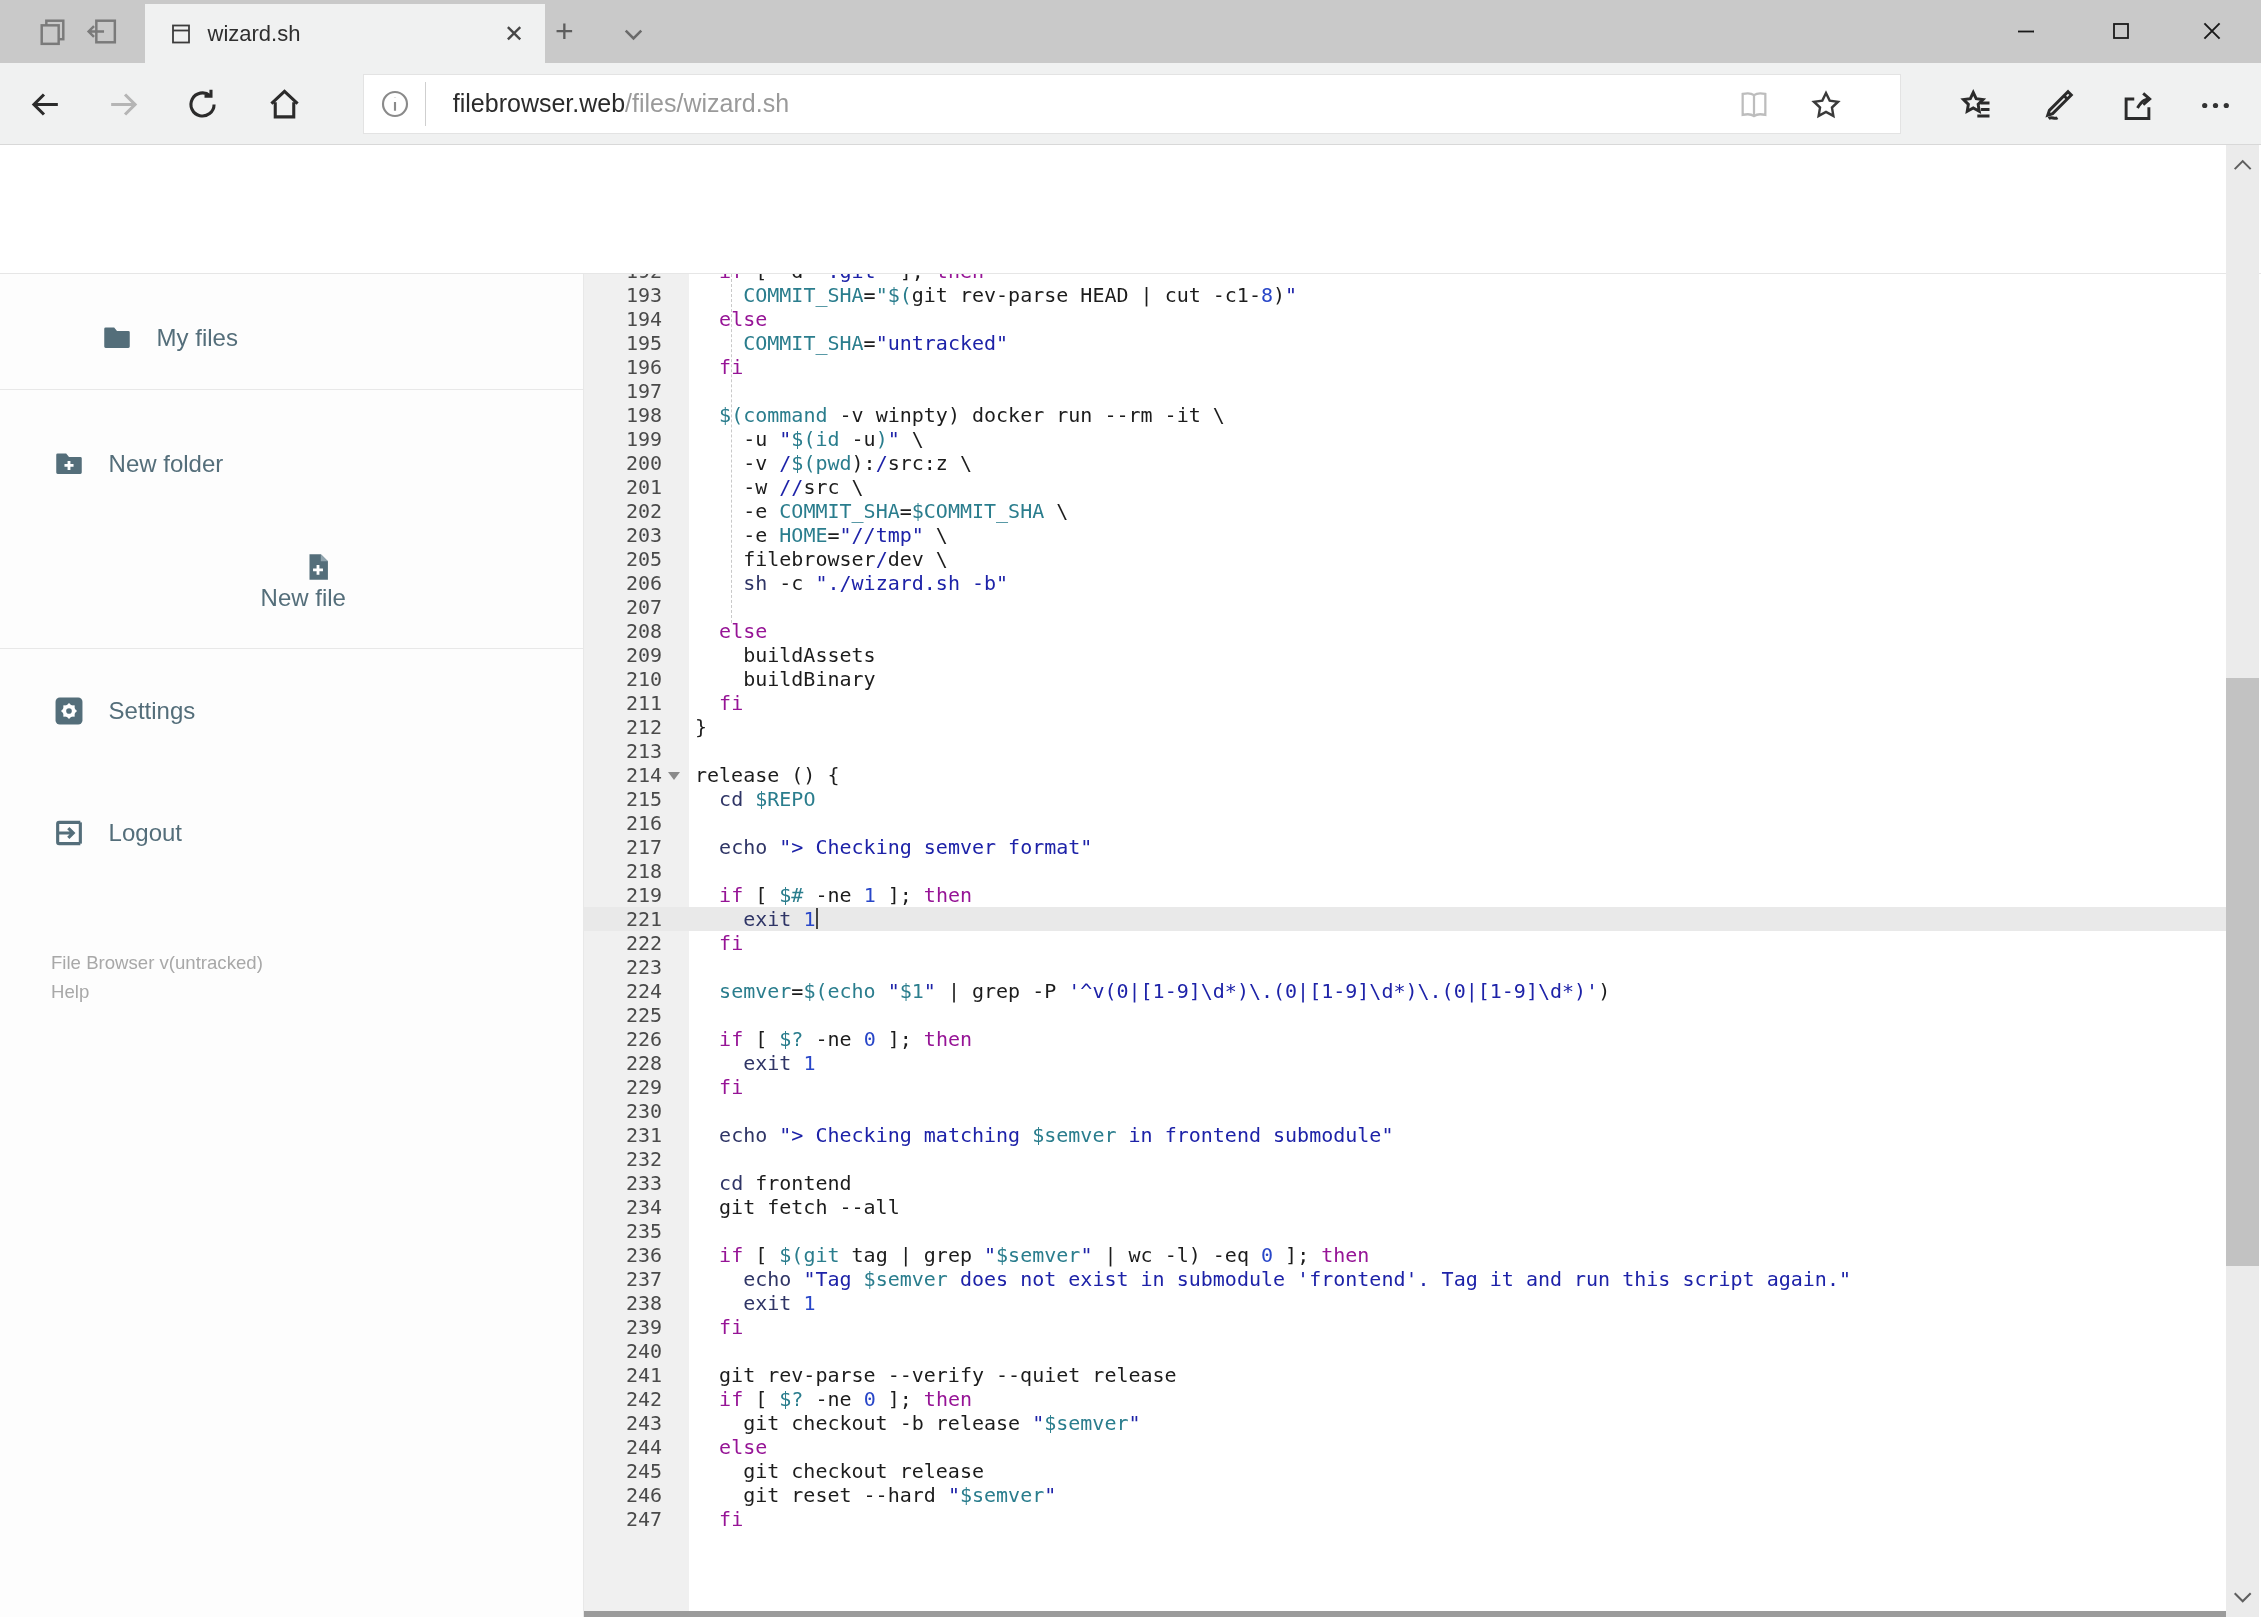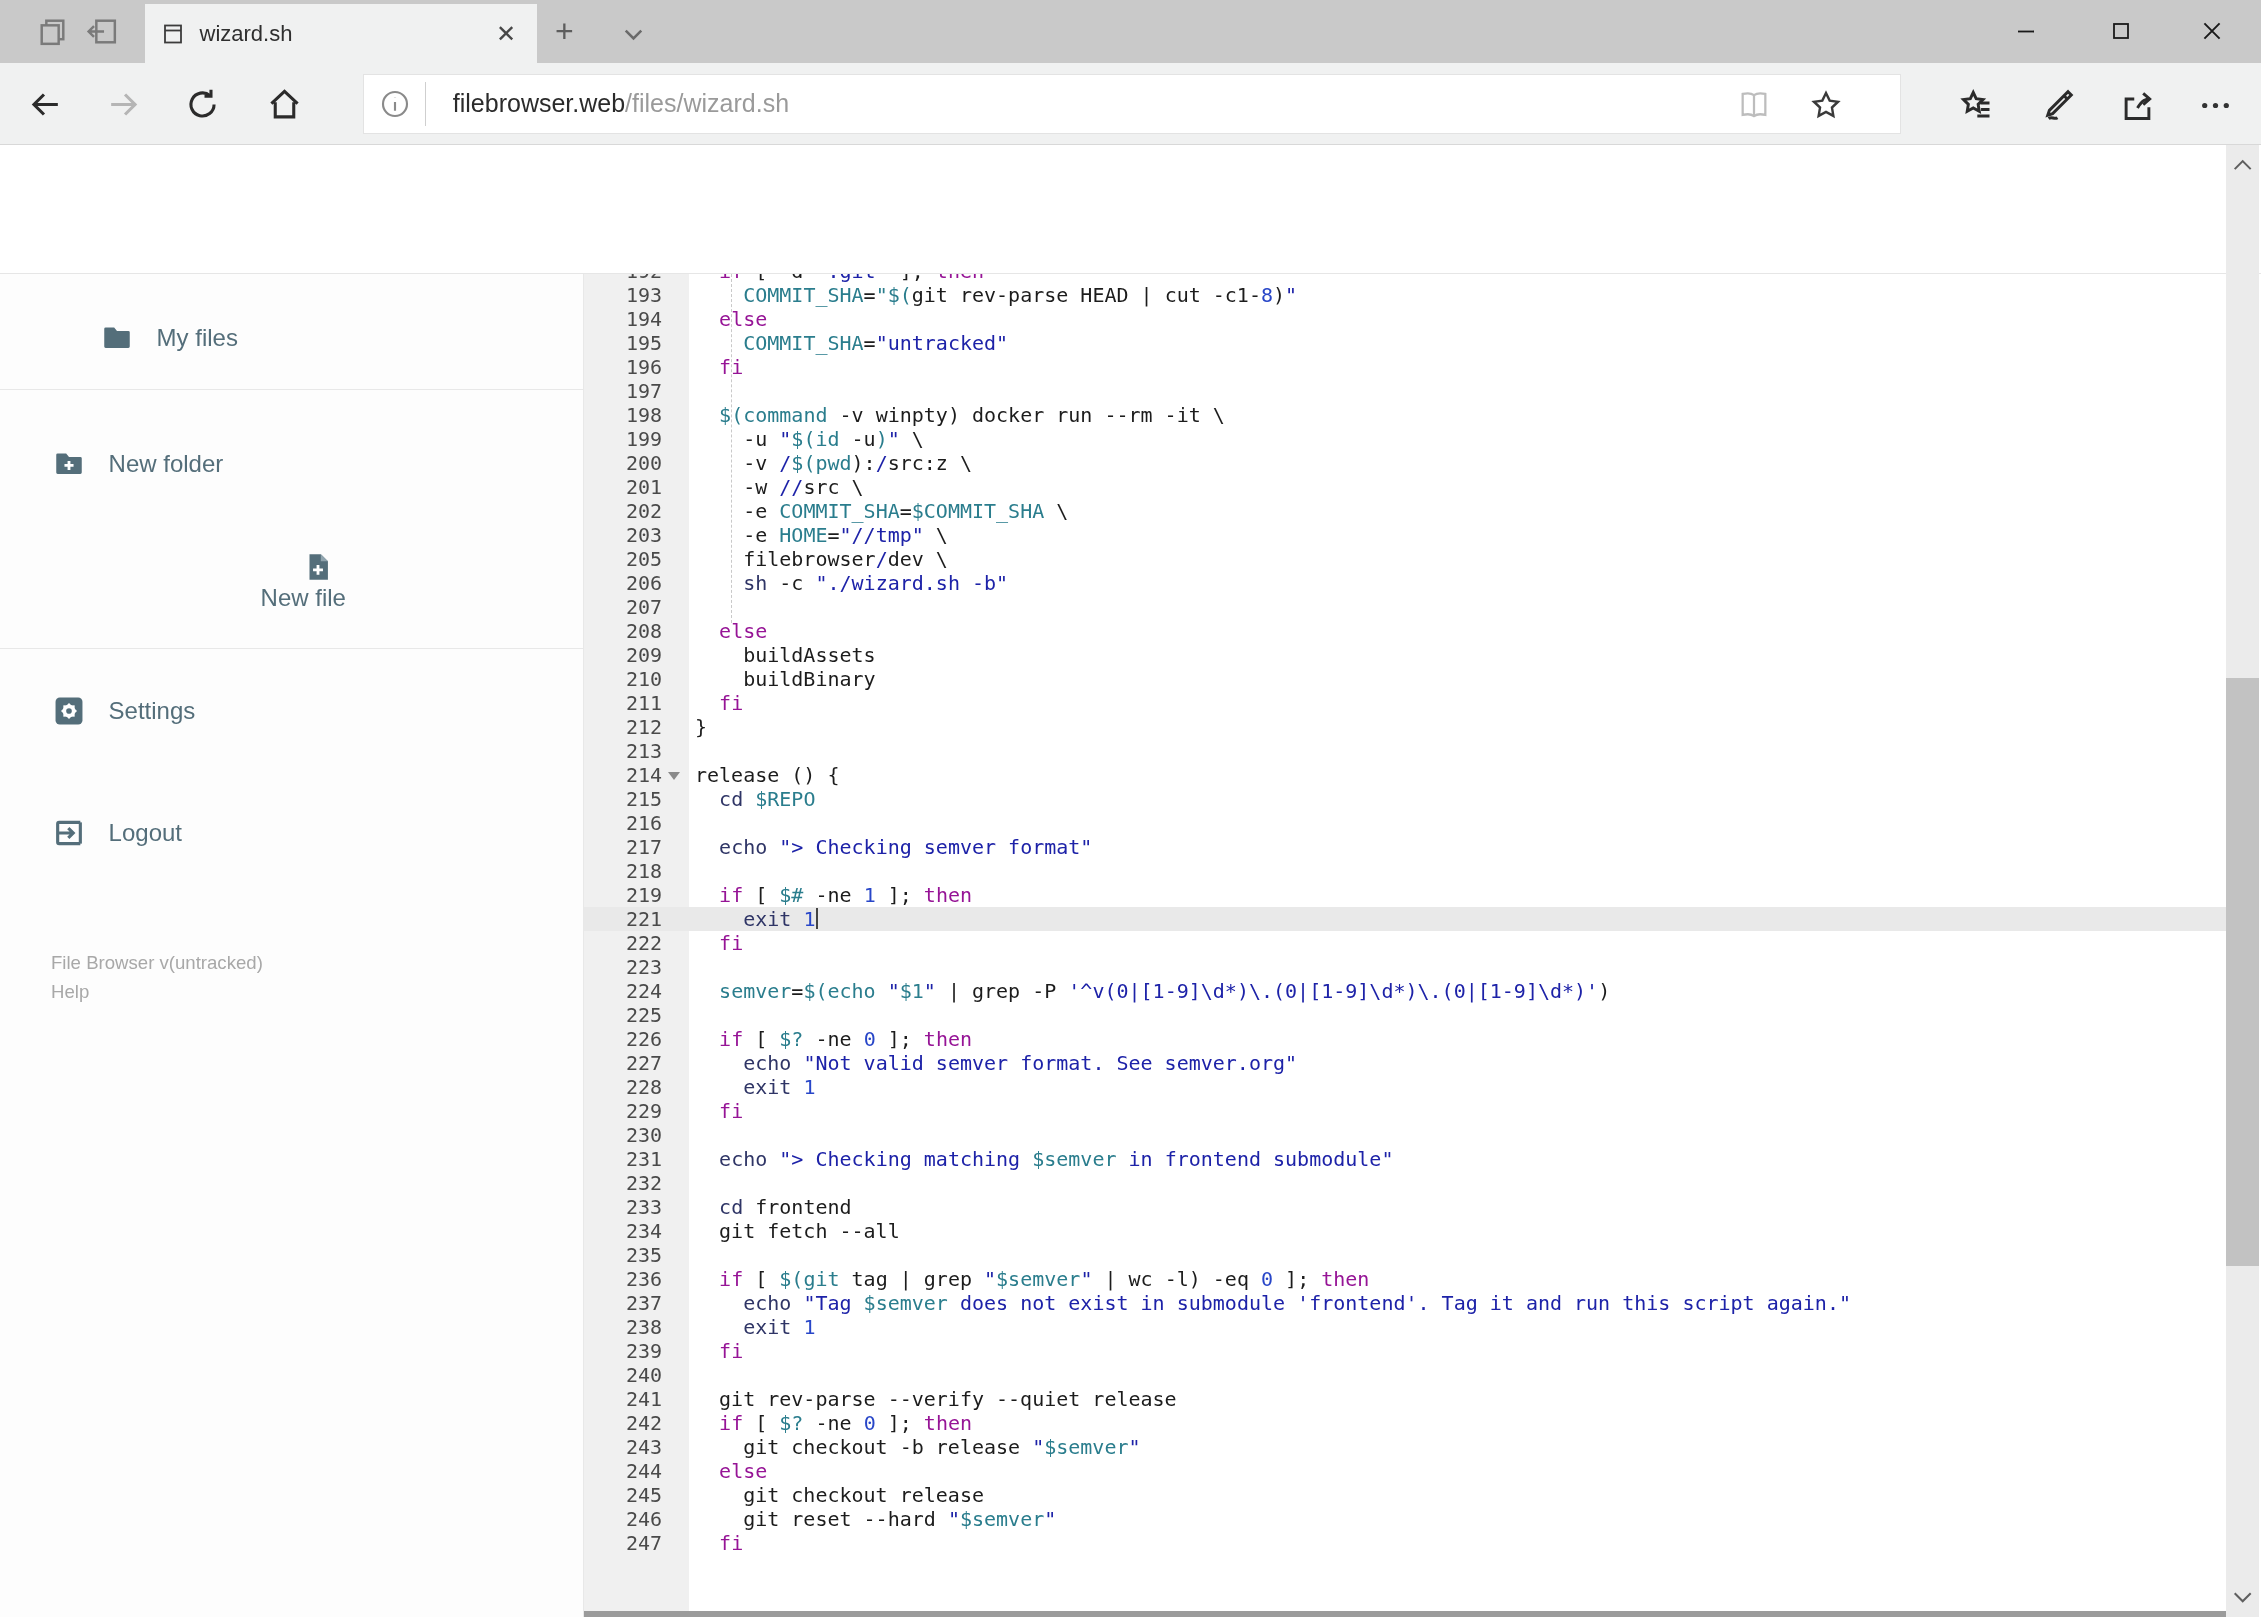--- a/index.html
+++ b/index.html
@@ -3,21 +3,21 @@
 <meta charset="utf-8">
 <style>
   html,body{margin:0;padding:0;background:#888;}
   .window{position:relative;width:2261px;height:1617px;background:#fff;overflow:hidden;
           font-family:"Liberation Sans",sans-serif;}
   .abs{position:absolute;}
   svg{display:block;}
 
   
   .titlebar{position:absolute;left:0;top:0;width:2261px;height:63px;background:#c9c9c9;}
-  .tab{position:absolute;left:145px;top:4px;width:392px;height:59px;background:#f0f1f1;display:flex;align-items:center;}
+  .tab{position:absolute;left:145px;top:4px;width:392px;height:59px;background:#f0f1f1;display:flex;align-items:center;padding-left:8px;}
   .tab-title{font-size:22px;color:#2f2f2f;margin-left:14.5px;white-space:nowrap;}
   .tab-close{position:absolute;right:21px;top:16px;font-size:24px;color:#474747;line-height:27.4px;}
   .tb-btn{position:absolute;top:13px;}
   .win-ctl{position:absolute;top:11.3px;width:40px;height:40px;display:flex;align-items:center;justify-content:center;}
 
   .navbar{position:absolute;left:0;top:63px;width:2261px;height:82px;background:#f0f1f1;border-bottom:1.6px solid #d8d8d8;box-sizing:border-box;}
   .nav-ic{position:absolute;top:22.6px;}
   .urlfield{position:absolute;left:363px;top:10.5px;width:1538px;height:60px;background:#ffffff;border:0.8px solid #e3e3e3;box-sizing:border-box;display:flex;align-items:center;}
   .url-divider{width:0.8px;height:44px;background:#cfcfcf;margin-left:14.5px;}
   .url-text{font-size:25px;margin-left:27px;white-space:nowrap;}
@@ -390,21 +390,20 @@
         <div class="crow"><span class="gut">216</span><span class="txt"></span></div>
         <div class="crow"><span class="gut">217</span><span class="txt"><span class="seg t">  </span><span class="seg c">echo</span><span class="seg t"> </span><span class="seg s">"&gt; Checking semver format"</span></span></div>
         <div class="crow"><span class="gut">218</span><span class="txt"></span></div>
         <div class="crow"><span class="gut">219</span><span class="txt"><span class="seg t">  </span><span class="seg k">if</span><span class="seg t"> [ </span><span class="seg v">$#</span><span class="seg t"> -ne </span><span class="seg n">1</span><span class="seg t"> ]; </span><span class="seg k">then</span></span></div>
         <div class="crow active"><span class="gut">221</span><span class="txt"><span class="seg t">    </span><span class="seg c">exit</span><span class="seg t"> </span><span class="seg n">1</span></span><span class="cursor" style="left: 232px;"></span></div>
         <div class="crow"><span class="gut">222</span><span class="txt"><span class="seg t">  </span><span class="seg k">fi</span></span></div>
         <div class="crow"><span class="gut">223</span><span class="txt"></span></div>
         <div class="crow"><span class="gut">224</span><span class="txt"><span class="seg t">  </span><span class="seg v">semver</span><span class="seg t">=</span><span class="seg v">$(echo</span><span class="seg t"> </span><span class="seg s">"</span><span class="seg v">$1</span><span class="seg s">"</span><span class="seg t"> | grep -P </span><span class="seg s">'^v(0|[1-9]\d*)\.(0|[1-9]\d*)\.(0|[1-9]\d*)'</span><span class="seg t">)</span></span></div>
         <div class="crow"><span class="gut">225</span><span class="txt"></span></div>
         <div class="crow"><span class="gut">226</span><span class="txt"><span class="seg t">  </span><span class="seg k">if</span><span class="seg t"> [ </span><span class="seg v">$?</span><span class="seg t"> -ne </span><span class="seg n">0</span><span class="seg t"> ]; </span><span class="seg k">then</span></span></div>
-        <div class="crow"><span class="gut">227</span><span class="txt"><span class="seg t">    </span><span class="seg c">echo</span><span class="seg t"> </span><span class="seg s">"Not valid semver format. See semver.org"</span></span></div>
         <div class="crow"><span class="gut">228</span><span class="txt"><span class="seg t">    </span><span class="seg c">exit</span><span class="seg t"> </span><span class="seg n">1</span></span></div>
         <div class="crow"><span class="gut">229</span><span class="txt"><span class="seg t">  </span><span class="seg k">fi</span></span></div>
         <div class="crow"><span class="gut">230</span><span class="txt"></span></div>
         <div class="crow"><span class="gut">231</span><span class="txt"><span class="seg t">  </span><span class="seg c">echo</span><span class="seg t"> </span><span class="seg s">"&gt; Checking matching </span><span class="seg v">$semver</span><span class="seg s"> in frontend submodule"</span></span></div>
         <div class="crow"><span class="gut">232</span><span class="txt"></span></div>
         <div class="crow"><span class="gut">233</span><span class="txt"><span class="seg t">  </span><span class="seg c">cd</span><span class="seg t"> frontend</span></span></div>
         <div class="crow"><span class="gut">234</span><span class="txt"><span class="seg t">  git fetch --all</span></span></div>
         <div class="crow"><span class="gut">235</span><span class="txt"></span></div>
         <div class="crow"><span class="gut">236</span><span class="txt"><span class="seg t">  </span><span class="seg k">if</span><span class="seg t"> [ </span><span class="seg v">$(git</span><span class="seg t"> tag | grep </span><span class="seg s">"</span><span class="seg v">$semver</span><span class="seg s">"</span><span class="seg t"> | wc -l) -eq </span><span class="seg n">0</span><span class="seg t"> ]; </span><span class="seg k">then</span></span></div>
         <div class="crow"><span class="gut">237</span><span class="txt"><span class="seg t">    </span><span class="seg c">echo</span><span class="seg t"> </span><span class="seg s">"Tag </span><span class="seg v">$semver</span><span class="seg s"> does not exist in submodule 'frontend'. Tag it and run this script again."</span></span></div>

